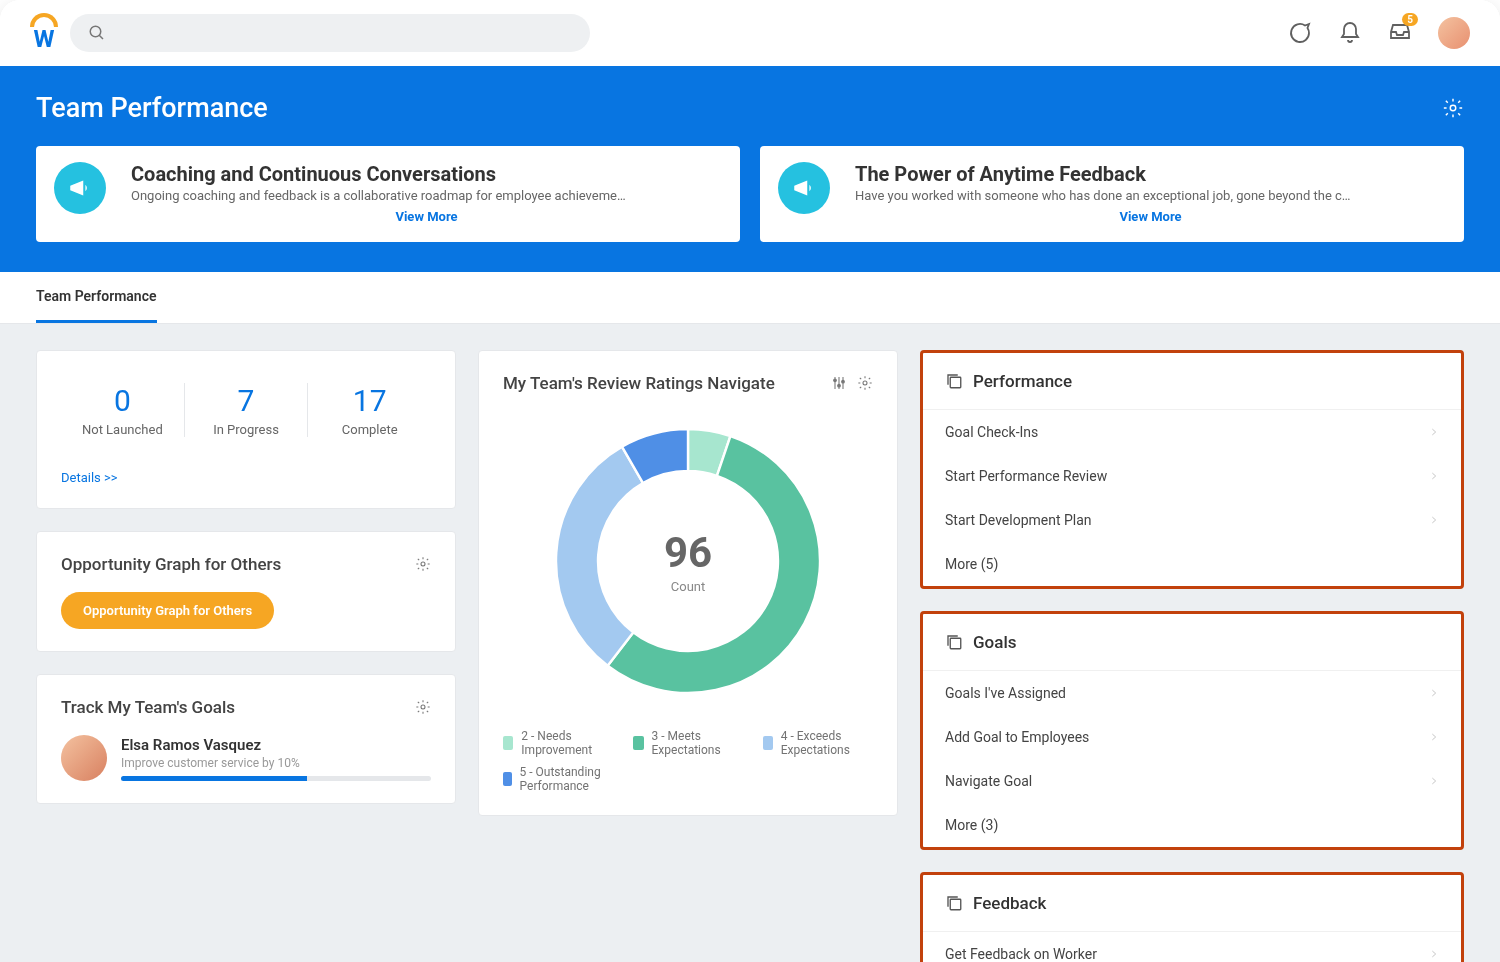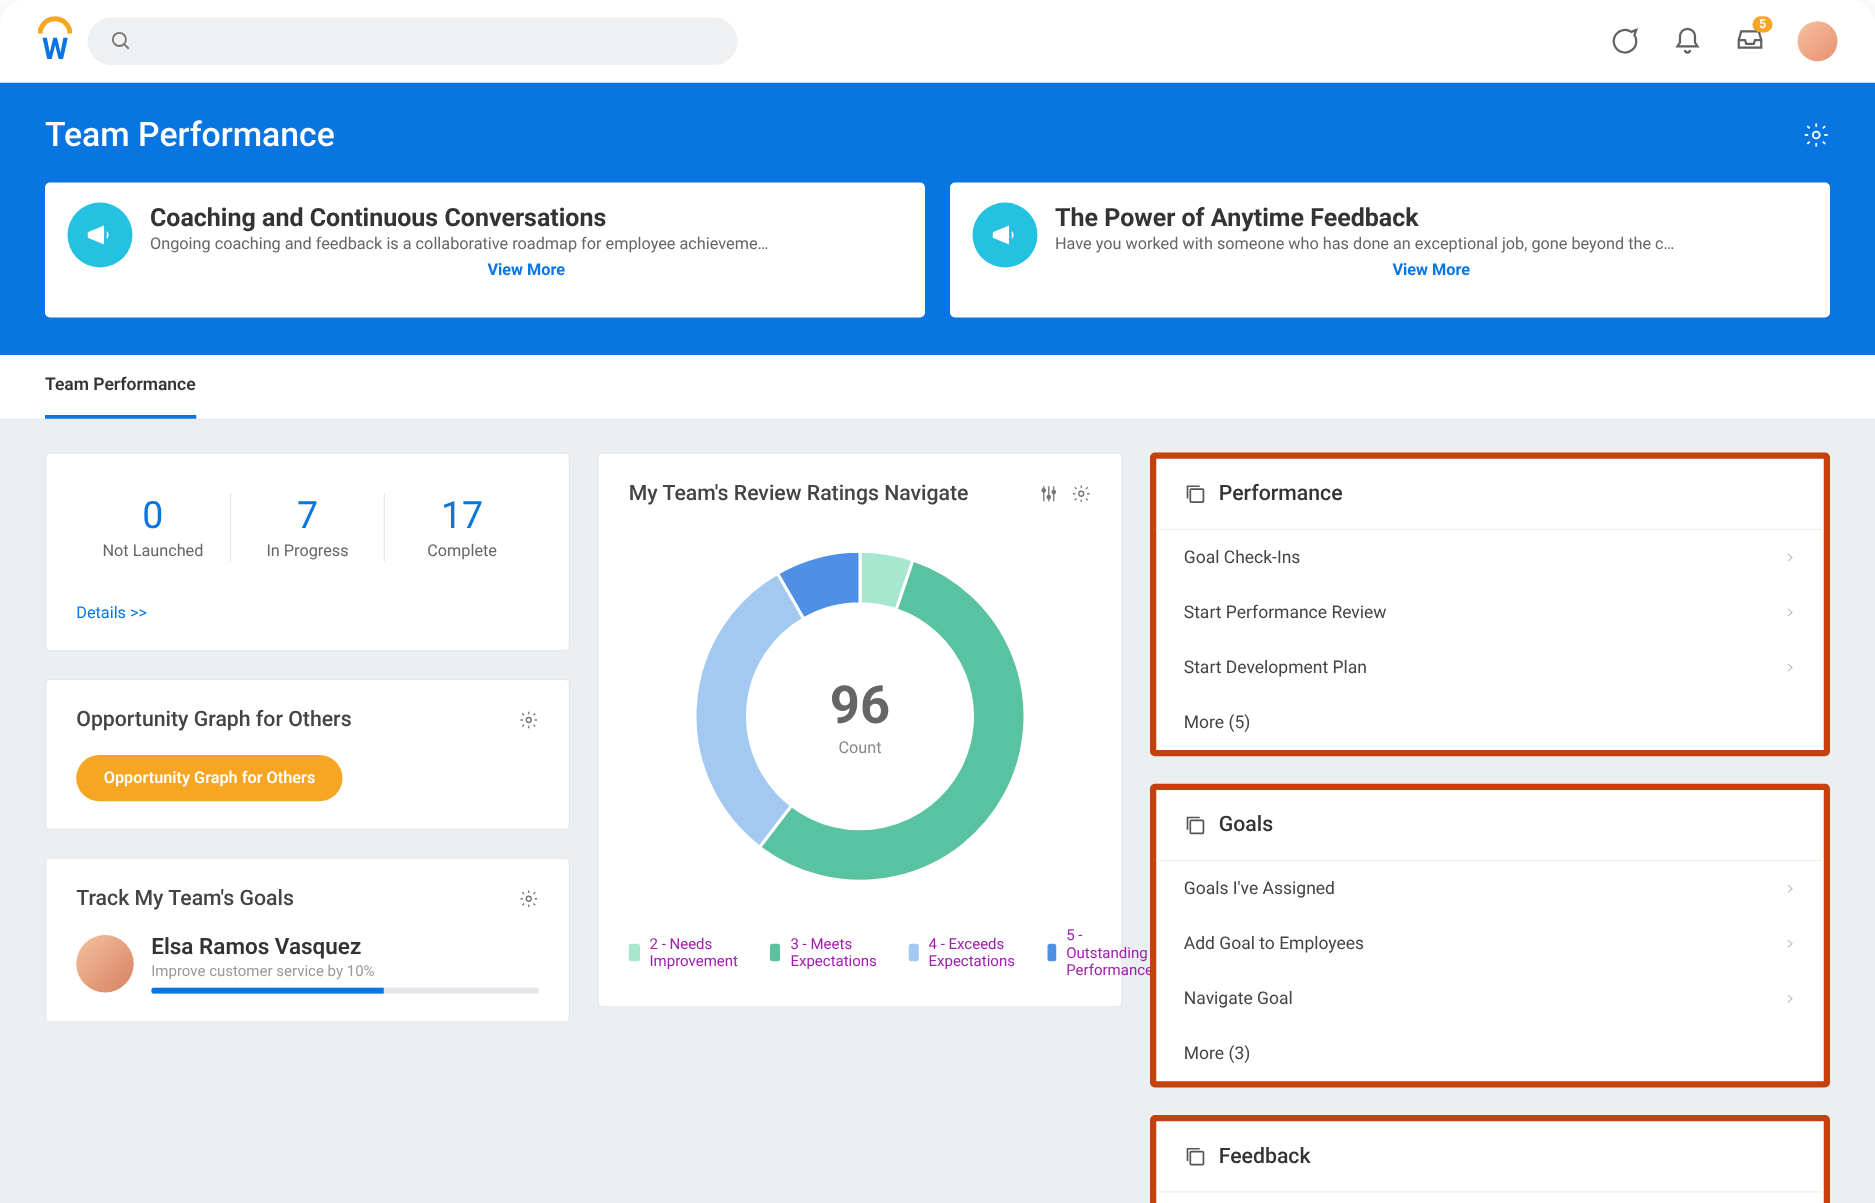--- a/index.html
+++ b/index.html
@@ -15,21 +15,21 @@
 .topright{margin-left:auto;display:flex;align-items:center;gap:26px}
 .topicon{width:24px;height:24px;stroke:#606060;fill:none;stroke-width:1.8;cursor:pointer}
 .inboxicon{position:relative}
 .inboxicon .badge{position:absolute;top:-6px;right:-6px;background:#f6a623;color:#fff;font-size:10px;font-weight:600;padding:1px 5px;border-radius:8px}
 .avatar{width:32px;height:32px;border-radius:50%;background:linear-gradient(135deg,#f4c2a0,#e89070);cursor:pointer}
 .bluehero{background:#0875e1;color:#fff;padding:26px 36px 30px}
 .bluehero-row{display:flex;justify-content:space-between;align-items:center;margin-bottom:22px}
 .bluehero h1{font-size:27px;font-weight:500}
 .bluehero .gear{stroke:#fff;stroke-width:1.6;fill:none;width:22px;height:22px;cursor:pointer}
 .announcements{display:flex;gap:20px}
-.annc{background:#fff;color:#333;border-radius:4px;padding:16px 18px 30px;display:flex;gap:14px;flex:1;align-items:flex-start}
+.annc{background:#fff;color:#333;border-radius:4px;padding:16px 18px 18px;display:flex;gap:25px;flex:1;align-items:flex-start}
 .annc-icon{width:52px;height:52px;border-radius:50%;background:#25c1e0;display:flex;align-items:center;justify-content:center;flex-shrink:0}
 .annc-icon svg{width:26px;height:26px;fill:#fff}
 .annc-body{flex:1;display:flex;flex-direction:column;align-items:center}
 .annc-body h3{font-size:20px;font-weight:700;align-self:flex-start;margin-bottom:2px}
 .annc-body p{font-size:13px;color:#666;align-self:flex-start;margin-bottom:6px;white-space:nowrap;overflow:hidden;text-overflow:ellipsis;max-width:500px}
 .annc-body a{color:#0875e1;font-size:13px;text-decoration:none;font-weight:700}
 .tabbar{background:#fff;border-bottom:1px solid #e5e7ea;padding:0 36px}
 .tab{display:inline-block;padding:16px 0;font-size:14px;font-weight:600;color:#333;border-bottom:3px solid #0875e1;cursor:pointer}
 .content{background:#eceff2;padding:26px 36px 40px;display:grid;grid-template-columns:420px 420px 1fr;gap:22px;align-items:flex-start}
 .card{background:#fff;border-radius:4px;padding:22px 24px;border:1px solid #e5e7ea}
@@ -41,35 +41,35 @@
 .stat{text-align:center;flex:1;border-right:1px solid #e5e7ea}
 .stat:last-child{border-right:none}
 .stat-num{font-size:30px;color:#0875e1;font-weight:400;margin-bottom:4px}
 .stat-label{font-size:13px;color:#666}
 .details-link{color:#0875e1;font-size:13px;text-decoration:none}
 .orange-btn{background:#f6a623;color:#fff;border:none;border-radius:22px;padding:11px 22px;font-size:13px;font-weight:600;cursor:pointer}
 .col1{display:flex;flex-direction:column;gap:22px}
 .goal-person{display:flex;gap:14px;align-items:center;margin-top:14px}
 .goal-avatar{width:46px;height:46px;border-radius:50%;background:linear-gradient(135deg,#f4c2a0,#d88060)}
 .goal-text{flex:1}
-.goal-name{font-size:18px;font-weight:600;color:#333;margin-bottom:2px}
+.goal-name{font-size:15px;font-weight:600;color:#333;margin-bottom:2px}
 .goal-desc{font-size:12px;color:#999;margin-bottom:6px}
 .goal-bar{height:5px;background:#e5e7ea;border-radius:3px;overflow:hidden}
 .goal-fill{height:100%;background:#0875e1;width:60%}
 .donut-wrap{display:flex;justify-content:center;margin-top:6px}
 .donut{position:relative;width:300px;height:300px}
 .donut svg{width:100%;height:100%;transform:rotate(-90deg)}
 .donut-center{position:absolute;top:50%;left:50%;transform:translate(-50%,-50%);text-align:center}
 .donut-center .big{font-size:42px;color:#666;font-weight:700}
 .donut-center .small{font-size:13px;color:#888;margin-top:2px}
-.legend{display:grid;grid-template-columns:1fr 1fr 1fr 1fr;gap:8px 20px;margin-top:18px;font-size:12px;color:#a21caf}
+.legend{display:grid;grid-template-columns:1fr 1fr 1fr;gap:8px 20px;margin-top:18px;font-size:12px;color:#737373}
 .legend-item{display:flex;align-items:center;gap:8px}
 .swatch{width:14px;height:14px;border-radius:2px}
 .rightpanel{display:flex;flex-direction:column}
-.section{background:#fff;border-radius:4px;border:5px solid #c2410c;margin-bottom:22px}
+.section{background:#fff;border-radius:4px;border:3px solid #c2410c;margin-bottom:22px}
 .section-header{display:flex;align-items:center;gap:10px;padding:18px 22px;border-bottom:1px solid #f0f0f0}
 .section-header svg{width:18px;height:18px;fill:none;stroke:#555;stroke-width:1.8}
 .section-header h3{font-size:17px;font-weight:500;color:#333}
 .link-row{display:flex;justify-content:space-between;align-items:center;padding:14px 22px;font-size:14px;color:#444;cursor:pointer}
 .link-row svg{width:10px;height:10px;stroke:#bbb;fill:none;stroke-width:2}
 </style>
 </head>
 <body>
 
 <div class="wrap">

